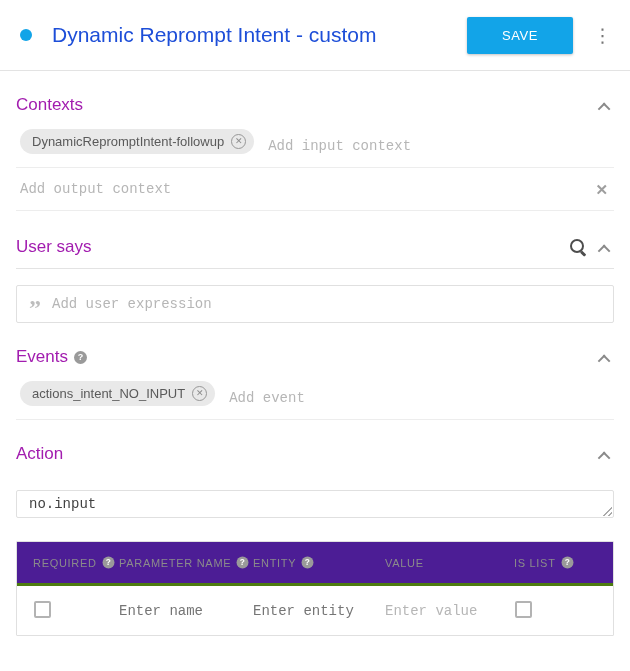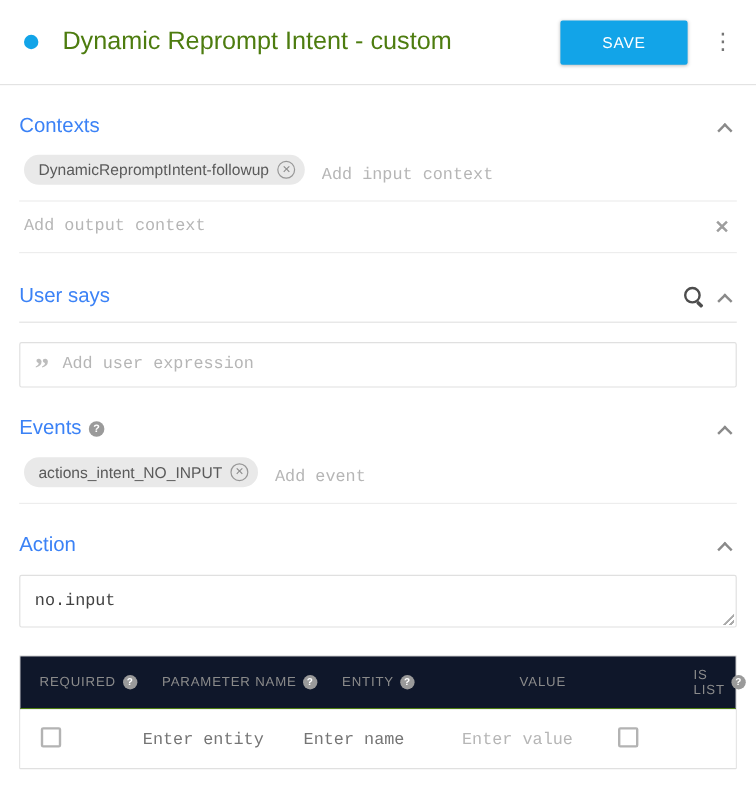--- a/index.html
+++ b/index.html
@@ -15,40 +15,40 @@
   .header{
     display:flex; align-items:center;
     height:71px; padding:0 16px;
     border-bottom:1px solid #e3e3e3;
   }
   .status-dot{
     width:12px; height:12px; border-radius:50%;
     background:var(--blue); margin:0 20px 0 4px; flex:none;
   }
   .page-title{
-    font-size:21px; font-weight:400; color:#4d7c0f; flex:1;
+    font-size:21px; font-weight:400; color:#1d4ed8; flex:1;
     white-space:nowrap; overflow:hidden; text-overflow:ellipsis;
   }
   .save-btn{
     background:var(--blue); color:#fff; border:none; cursor:pointer;
     width:106px; height:37px; border-radius:2px;
     font-family:"Liberation Sans", sans-serif;
     font-size:13px; letter-spacing:.6px;
     box-shadow:0 1px 3px rgba(0,0,0,.25);
   }
   .kebab{
     font-size:19px; color:#757575; margin-left:20px; margin-right:2px;
     cursor:pointer; user-select:none; line-height:1;
   }
   
   .content{ padding:0 16px; }
   .section-head{
     display:flex; align-items:center; margin-top:24px;
   }
-  .section-title{ font-size:17px; font-weight:400; color:#3b82f6; }
+  .section-title{ font-size:17px; font-weight:400; color:#a21caf; }
   .spacer{ flex:1; }
   .chevron-up{
     width:9px; height:9px; flex:none;
     border-left:2px solid #8a8a8a; border-top:2px solid #8a8a8a;
     transform:rotate(45deg) translateY(2px);
     margin:4px 4px 0 14px; cursor:pointer;
   }
   .help-icon{
     width:13px; height:13px; border-radius:50%; flex:none;
     background:#9a9a9a; color:#fff;
@@ -107,39 +107,39 @@
   .input-box{
     margin-top:16px; border:1px solid #e0e0e0; border-radius:2px;
     height:38px; display:flex; align-items:center; padding:0 12px; gap:11px;
     position:relative;
   }
   .quote-icon{
     color:#bdbdbd; font-size:24px; font-weight:bold;
     font-family:"Liberation Serif", serif; line-height:10px;
     transform:translateY(4px); flex:none;
   }
-  .action-box{ margin-top:15px; height:44px; }
+  .action-box{ margin-top:26px; height:28px; }
   .action-box input.ghost{ color:#424242; }
   .resize-corner{
     position:absolute; right:1px; bottom:1px; width:10px; height:10px;
     cursor:nwse-resize;
     background:
       linear-gradient(135deg, transparent 0 50%, transparent 50%),
       repeating-linear-gradient(-45deg, transparent 0 2px, #aaa 2px 3.5px);
     clip-path:polygon(100% 0, 100% 100%, 0 100%);
   }
   
   .param-table{ margin-top:23px; border:1px solid #e0e0e0; border-radius:1px; }
   .tbl-head, .tbl-row{
     display:grid;
     grid-template-columns:86px 134px 132px 129px 1fr;
     align-items:center; padding:0 16px;
   }
   .tbl-head{
-    background:#0f172a; height:44px; border-bottom:1px solid #4d7c0f;gap:16px;
+    background:#4c1d95; height:44px; border-bottom:3px solid #4d7c0f;
   }
   .th{
     font-size:11px; color:#8b8b8b; letter-spacing:.7px;
     display:flex; align-items:center;
   }
   .th .help-icon{ margin-left:5px; transform:scale(.92); }
   .tbl-row{ height:49px; background:#fff; }
   .td{ font-size:14px; }
   .td input.ghost{ width:100%; }
   input.ghost.dark-ph::placeholder{ color:#757575; }
@@ -241,24 +241,24 @@
           <span>IS LIST</span>
           <span class="help-icon">?</span>
         </span>
       </div>
 
       <div class="tbl-row">
         <span class="td">
           <span class="checkbox"></span>
         </span>
         <span class="td">
+          <input class="ghost dark-ph" placeholder="Enter name" style="">
+        </span>
+        <span class="td">
           <input class="ghost dark-ph" placeholder="Enter entity" style="">
-        </span>
-        <span class="td">
-          <input class="ghost dark-ph" placeholder="Enter name" style="">
         </span>
         <span class="td">
           <input class="ghost" placeholder="Enter value" style="">
         </span>
         <span class="td">
           <span class="checkbox"></span>
         </span>
       </div>
     </div>
 

